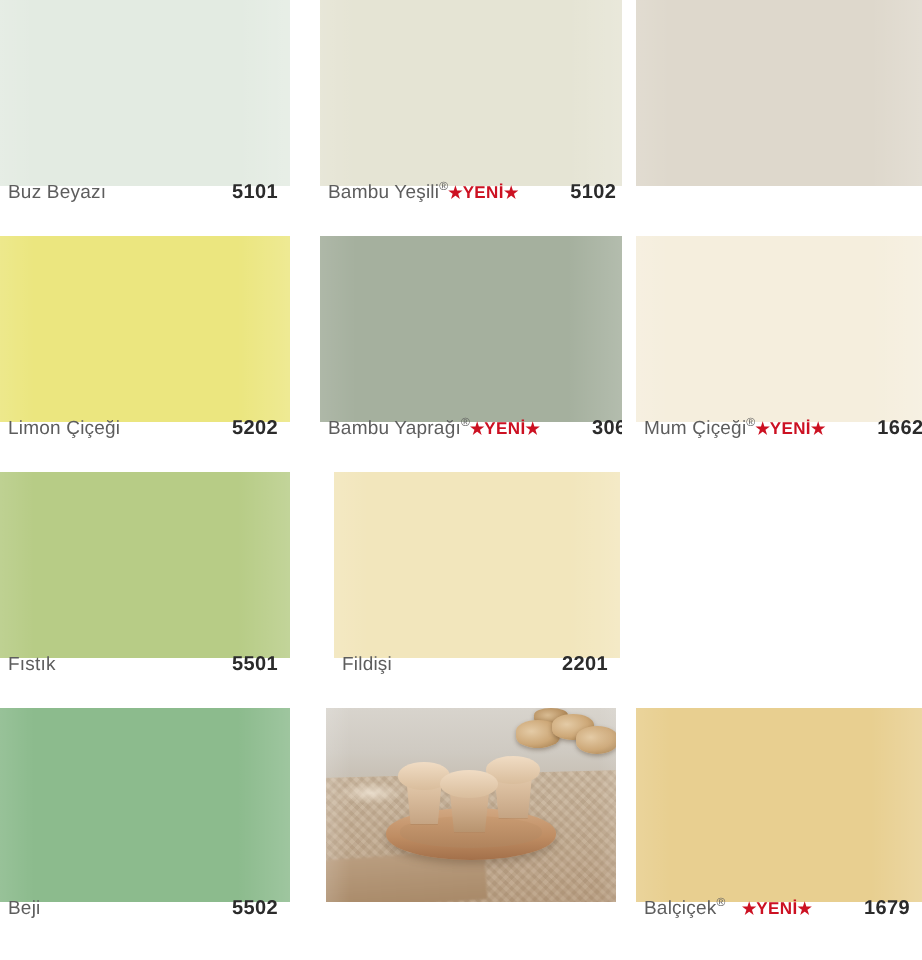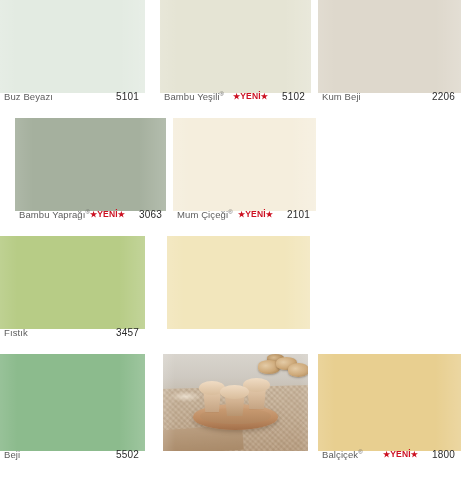--- a/index.html
+++ b/index.html
@@ -101,26 +101,26 @@
     line-height: 1;
   }
   .badge-new .star {
     font-size: 8px;
     letter-spacing: 0;
   }
 
   .swatch-code {
     margin-left: auto;
     font-size: 10px;
-    font-weight: normal;
+    font-weight: bold;
     color: #2b2b2b;
     letter-spacing: 0.2px;
     line-height: 1;
   }
-  .badge-new + .swatch-code { margin-left: 4px; }
+  .badge-new + .swatch-code { margin-left: 16px; }
 
   
   .photo {
     position: relative;
     width: 100%;
     height: 97px;
     overflow: hidden;
     background: #cfc3b4;
   }
   .ph-wall {
@@ -261,60 +261,67 @@
       <div class="swatch h1" style="background-color: rgb(229, 228, 212);"></div>
       <div class="label-band">
         <span class="swatch-name"><span>Bambu Yeşili</span><span class="reg">®</span></span>
         <span class="badge-new"><span class="star">★</span><span>YENİ</span><span class="star">★</span></span>
         <span class="swatch-code">5102</span>
       </div>
     </div>
     <div class="cell gap2"></div>
     <div class="cell c3">
       <div class="swatch h1" style="background-color: rgb(222, 216, 204);"></div>
-      <div class="label-band">
-        <span class="swatch-name">Kum Beji</span>
-        <span class="swatch-code">2206</span>
-      </div>
     </div>
   </div>
 
   <div class="swatch-row">
+    <div class="cell c1">
+      <div class="swatch h2" style="background-color: rgb(235, 230, 127);"></div>
+      <div class="label-band">
+        <span class="swatch-name">Limon Çiçeği</span>
+        <span class="swatch-code">5202</span>
+      </div>
+    </div>
     <div class="cell gap"></div>
     <div class="cell c2">
       <div class="swatch h2" style="background-color: rgb(165, 176, 158);"></div>
       <div class="label-band">
         <span class="swatch-name"><span>Bambu Yaprağı</span><span class="reg">®</span></span>
         <span class="badge-new"><span class="star">★</span><span>YENİ</span><span class="star">★</span></span>
         <span class="swatch-code">3063</span>
       </div>
     </div>
     <div class="cell gap2"></div>
     <div class="cell c3">
       <div class="swatch h2" style="background-color: rgb(245, 238, 221);"></div>
       <div class="label-band">
         <span class="swatch-name"><span>Mum Çiçeği</span><span class="reg">®</span></span>
         <span class="badge-new"><span class="star">★</span><span>YENİ</span><span class="star">★</span></span>
-        <span class="swatch-code">2101</span>
+        <span class="swatch-code">1662</span>
       </div>
     </div>
   </div>
 
   <div class="swatch-row">
     <div class="cell c1">
       <div class="swatch h3" style="background-color: rgb(183, 204, 134);"></div>
       <div class="label-band">
         <span class="swatch-name">Fıstık</span>
-        <span class="swatch-code">3457</span>
+        <span class="swatch-code">5501</span>
       </div>
     </div>
     <div class="cell gap"></div>
     <div class="cell gap2"></div>
     <div class="cell c3">
       <div class="swatch h3" style="background-color: rgb(242, 230, 188);"></div>
+      <div class="label-band">
+        <span class="swatch-name">Fildişi</span>
+        <span class="swatch-code">2201</span>
+      </div>
     </div>
   </div>
 
   <div class="swatch-row">
     <div class="cell c1">
       <div class="swatch h4" style="background-color: rgb(140, 187, 141);"></div>
       <div class="label-band">
         <span class="swatch-name">Beji</span>
         <span class="swatch-code">5502</span>
       </div>
@@ -349,18 +356,18 @@
         <span class="swatch-name"></span>
         <span class="swatch-code"></span>
       </div>
     </div>
     <div class="cell gap2"></div>
     <div class="cell c3">
       <div class="swatch h4" style="background-color: rgb(232, 207, 144);"></div>
       <div class="label-band">
         <span class="swatch-name"><span>Balçiçek</span><span class="reg">®</span></span>
         <span class="badge-new"><span class="star">★</span><span>YENİ</span><span class="star">★</span></span>
-        <span class="swatch-code">1800</span>
+        <span class="swatch-code">1679</span>
       </div>
     </div>
   </div>
 
 </div>
 
 </body></html>

